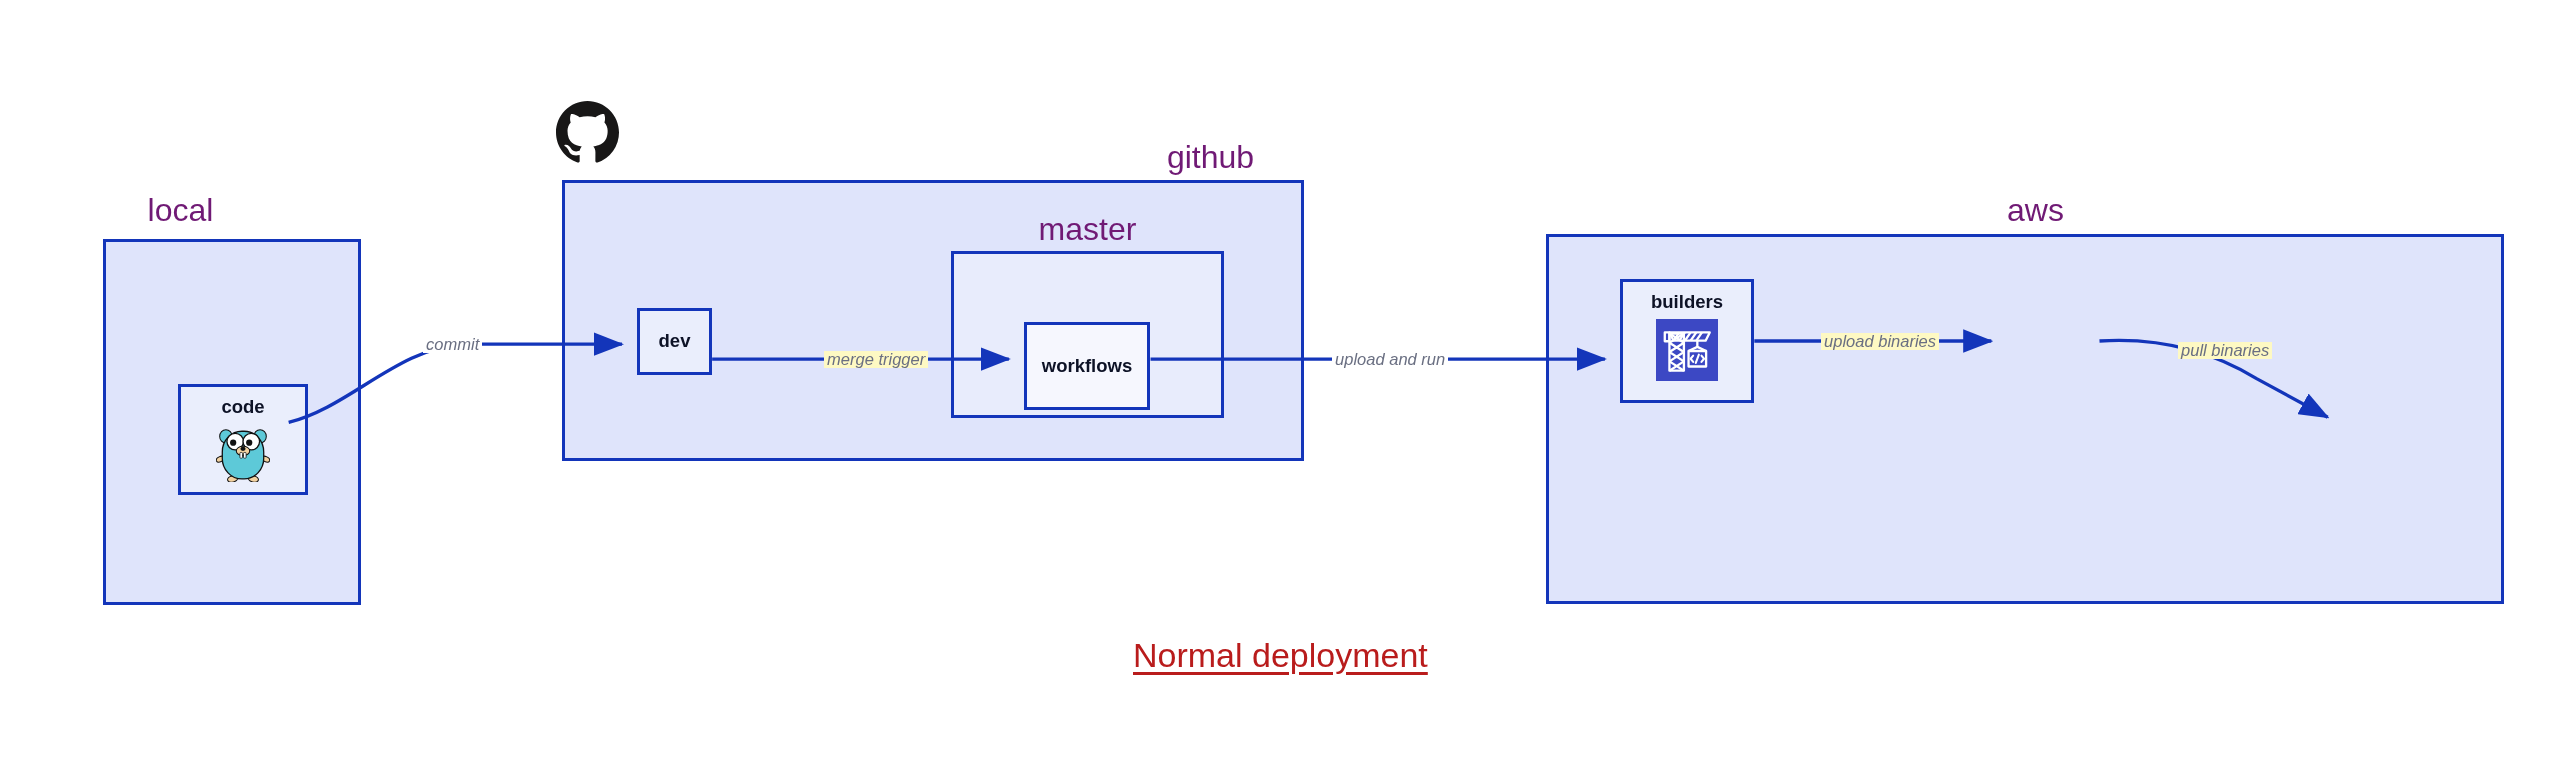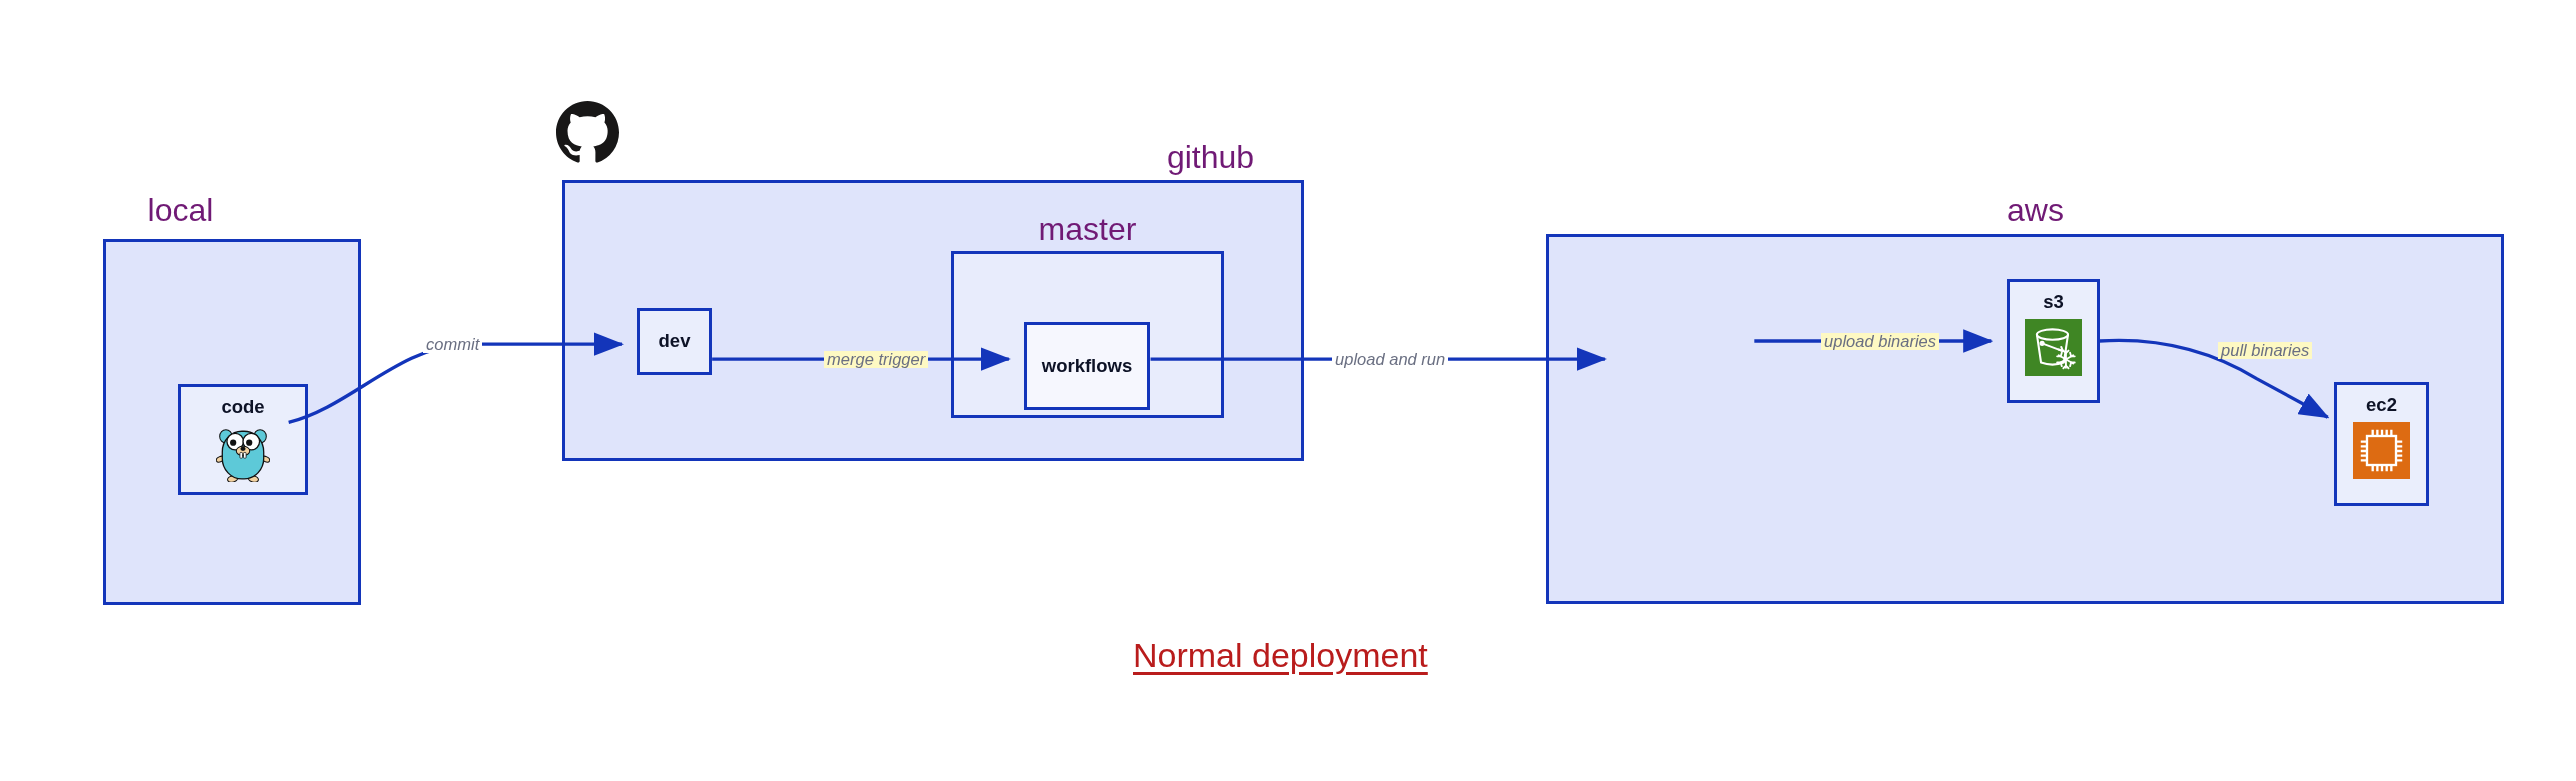--- a/index.html
+++ b/index.html
@@ -162,65 +162,51 @@
   <div class="group-label" style="left:1010px; top:211px; width:155px;">master</div>
   <div class="group inner" style="left:951px; top:251px; width:273px; height:167px;"></div>
 
   <div class="node white" style="left:1024px; top:322px; width:126px; height:88px; justify-content:center;">
     <span class="node-label">workflows</span>
   </div>
 
   <div class="group-label" style="left:1958px; top:192px; width:155px;">aws</div>
   <div class="group" style="left:1546px; top:234px; width:958px; height:370px;"></div>
 
-
-  <div class="node" style="left:2007px; top:279px; width:93px; height:124px; padding-top:11.3px;">
-    <span class="node-label">s3</span>
+  <div class="node" style="left:1620px; top:279px; width:134px; height:124px; padding-top:11.3px;">
+    <span class="node-label">builders</span>
     <span class="node-icon" style="margin-top:7.2px;">
-      <svg width="57" height="57" viewBox="0 0 110 110" xmlns="http://www.w3.org/2000/svg">
-        <rect width="110" height="110" fill="#3f8624"></rect>
-        <g fill="none" stroke="#ffffff" stroke-width="4" stroke-linejoin="round" stroke-linecap="round">
-
-          <ellipse cx="53" cy="30" rx="30" ry="10"></ellipse>
-          <path d="M23 30 L31 84 Q53 92 75 84 L83 30"></path>
-
-          <path d="M33 47 L73 62"></path>
-          <circle cx="33" cy="47" r="3" fill="#ffffff"></circle>
-          <path d="M73 62 l-8 -3 M73 62 l-3 -8"></path>
+      <svg width="62" height="62" viewBox="0 0 120 120" xmlns="http://www.w3.org/2000/svg">
+        <rect width="120" height="120" fill="#3c48c4"></rect>
+        <g fill="none" stroke="#ffffff" stroke-width="4.5" stroke-linejoin="round">
+
+          <rect x="26" y="28" width="28" height="72"></rect>
+          <path d="M26 28 L54 46 M54 28 L26 46 M26 46 L54 64 M54 46 L26 64 M26 64 L54 82 M54 64 L26 82 M26 82 L54 100 M54 82 L26 100"></path>
+
+          <rect x="17" y="26" width="9" height="17"></rect>
+
+          <path d="M26 26 L104 26 L96 42 L34 42 Z"></path>
+          <path d="M34 42 L45 26 M45 42 L56 26 M56 42 L67 26 M67 42 L78 26 M78 42 L89 26"></path>
+
+          <path d="M80 42 L80 54"></path>
+
+          <path d="M63 62 L80 54 L97 62"></path>
+
+          <rect x="63" y="62" width="34" height="30"></rect>
         </g>
-
-        <g stroke="#ffffff" stroke-width="3.6" stroke-linecap="round" fill="none">
-          <path d="M79 62 L79 94 M65 70 L93 86 M93 70 L65 86"></path>
-          <path d="M79 66 l-5 -5 M79 66 l5 -5 M79 90 l-5 5 M79 90 l5 5"></path>
-          <path d="M69 72 l-7 0 M69 72 l2 -7 M89 84 l7 0 M89 84 l-2 7"></path>
-          <path d="M89 72 l7 0 M89 72 l-2 -7 M69 84 l-7 0 M69 84 l2 7"></path>
+        <g fill="none" stroke="#ffffff" stroke-width="4" stroke-linecap="round" stroke-linejoin="round">
+          <path d="M72 71 L67 77 L72 83"></path>
+          <path d="M88 71 L93 77 L88 83"></path>
+          <path d="M83 69 L77 85"></path>
         </g>
       </svg>
     </span>
   </div>
 
-  <div class="node" style="left:2334px; top:382px; width:95px; height:124px; padding-top:11.3px;">
-    <span class="node-label">ec2</span>
-    <span class="node-icon" style="margin-top:7.2px;">
-      <svg width="57" height="57" viewBox="0 0 110 110" xmlns="http://www.w3.org/2000/svg">
-        <rect width="110" height="110" fill="#dd6b12"></rect>
-        <g stroke="#ffffff" stroke-width="4.5" fill="none">
-          <rect x="27" y="27" width="56" height="56"></rect>
-
-          <path d="M38 27 L38 15 M47 27 L47 15 M56 27 L56 15 M65 27 L65 15 M74 27 L74 15"></path>
-
-          <path d="M38 83 L38 95 M47 83 L47 95 M56 83 L56 95 M65 83 L65 95 M74 83 L74 95"></path>
-
-          <path d="M27 38 L15 38 M27 47 L15 47 M27 56 L15 56 M27 65 L15 65 M27 74 L15 74"></path>
-
-          <path d="M83 38 L95 38 M83 47 L95 47 M83 56 L95 56 M83 65 L95 65 M83 74 L95 74"></path>
-        </g>
-      </svg>
-    </span>
-  </div>
+
 
   <svg id="edges" viewBox="0 0 5054 1516" xmlns="http://www.w3.org/2000/svg">
     <defs>
       <marker id="arrowhead" markerWidth="9" markerHeight="7" refX="8.4" refY="3.5" orient="auto" markerUnits="strokeWidth">
         <path d="M0,0 L9,3.5 L0,7 z" fill="#1335ba"></path>
       </marker>
     </defs>
     <g fill="none" stroke="#1335ba" stroke-width="6.5">
 
       <path d="M560 820 C 680 790, 770 676, 900 668 L 1207 668" marker-end="url(#arrowhead)"></path>
@@ -236,18 +222,18 @@
   </svg>
 
   <span class="edge-label" style="left:423px; top:336px; padding:0 3.1px;">commit</span>
 
   <span class="edge-label on-group" style="left:824px; top:351px; padding:0 3.1px;">merge trigger</span>
 
   <span class="edge-label" style="left:1332px; top:351px; padding:0 3.1px;text-align:right;">upload and run</span>
 
   <span class="edge-label on-group" style="left:1821px; top:333px; padding:0 3.1px;">upload binaries</span>
 
-  <span class="edge-label on-group" style="left:2178px; top:342px; padding:0 3.1px;margin-left:40px;">pull binaries</span>
+  <span class="edge-label on-group" style="left:2178px; top:342px; padding:0 3.1px;">pull binaries</span>
 
   <div id="diagram-title" style="left:1133px; top:636px;">Normal deployment</div>
 
 </div>
 
 
 </body></html>

